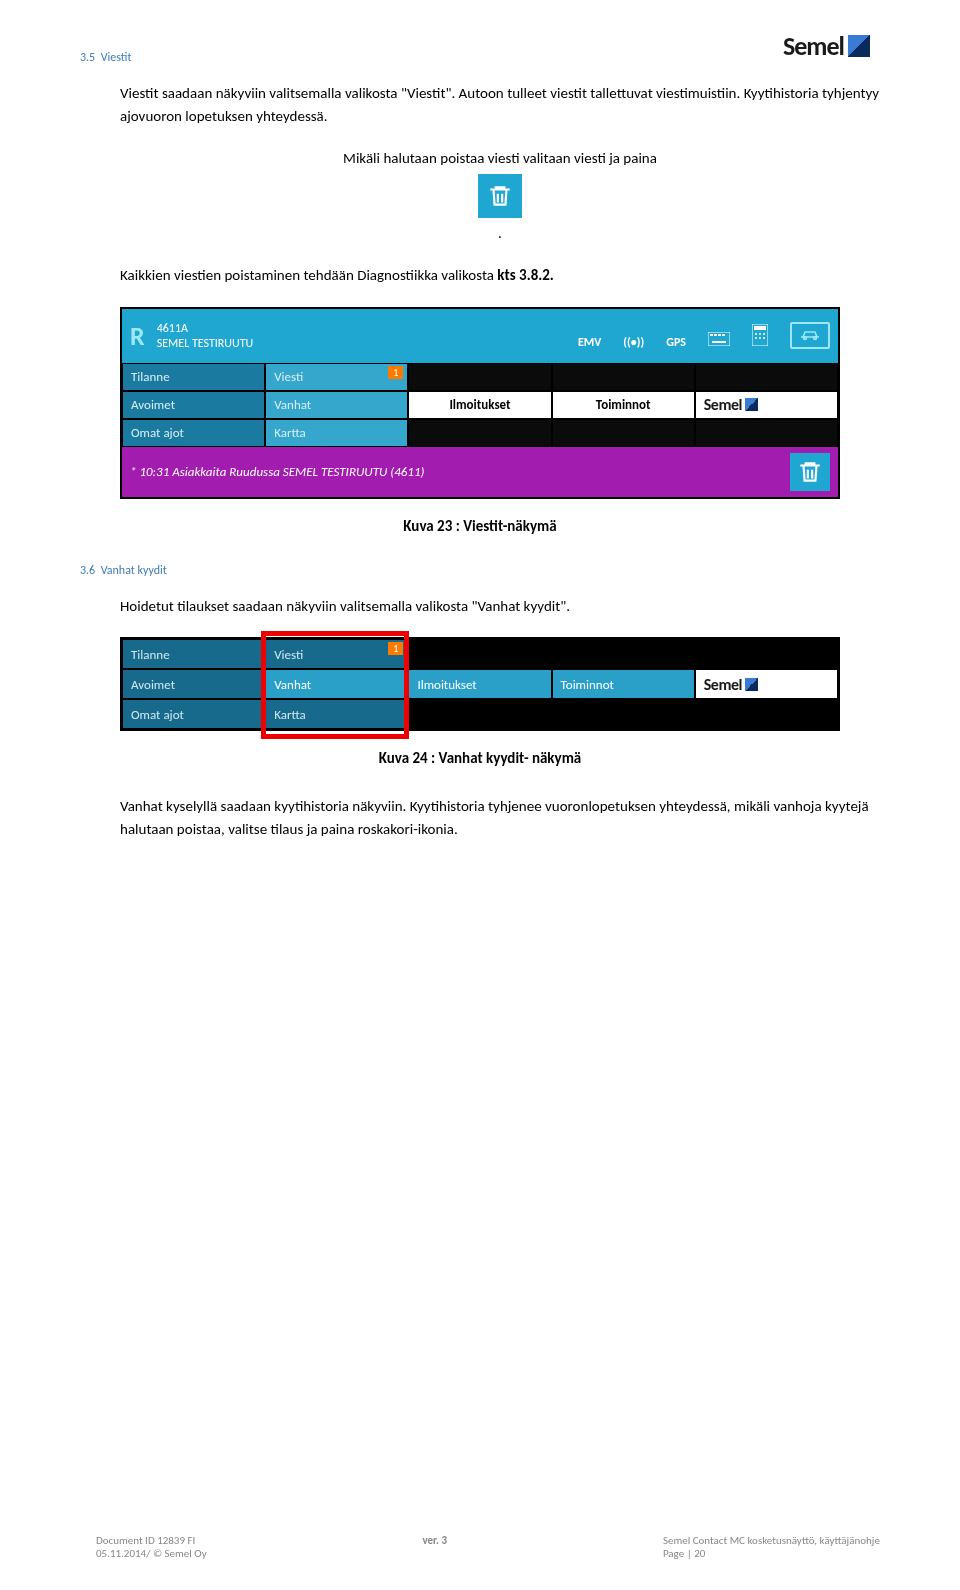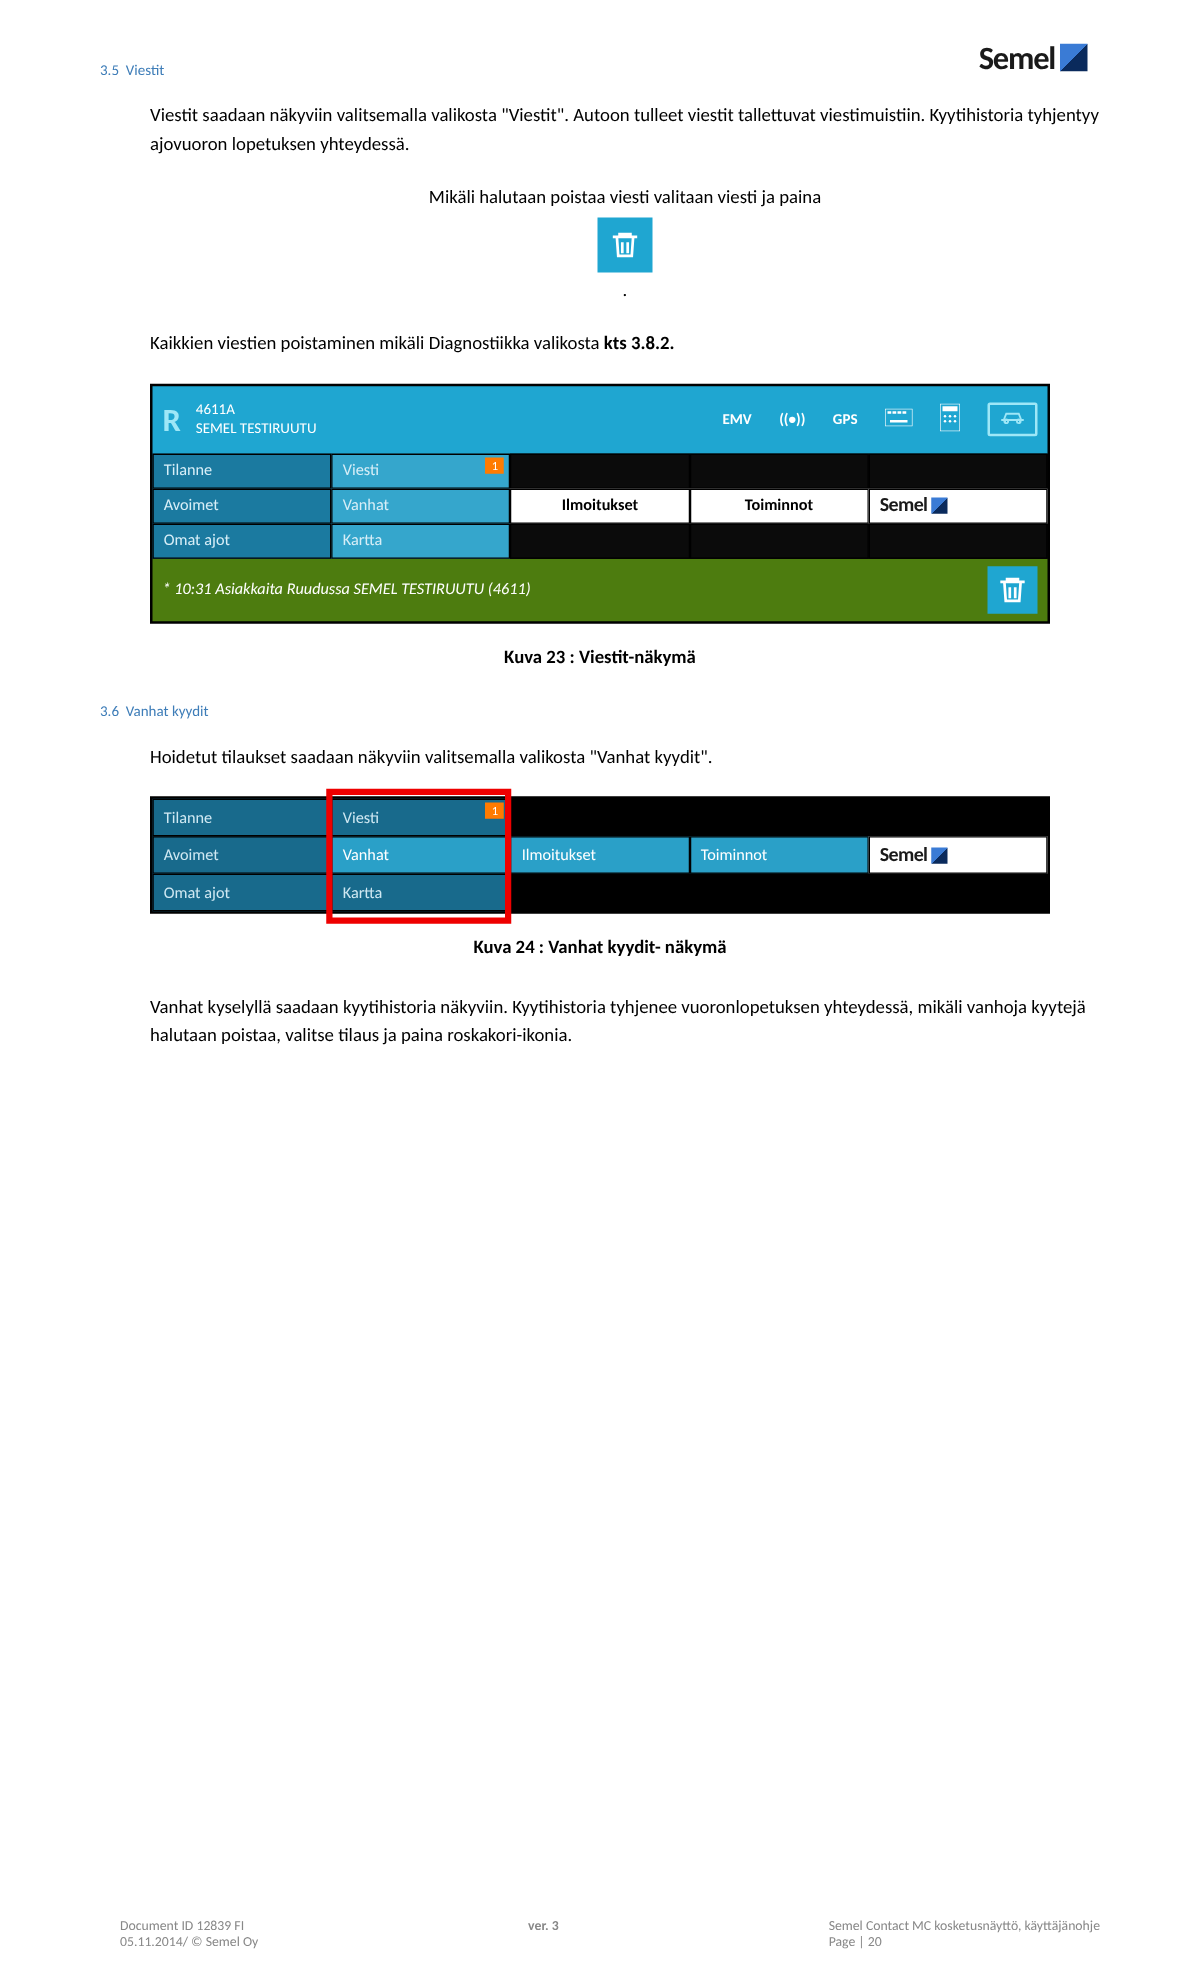--- a/index.html
+++ b/index.html
@@ -61,21 +61,21 @@
     padding: 4px 8px;
     gap: 8px;
     height: 54px;
     color:#fff;
   }
   .r-badge {
     font-size: 26px; font-weight: bold; color:#9ee7f7;
     margin-right:4px;
   }
   .top-txt { font-size: 12px; line-height:1.2; flex:0 0 auto; }
-  .top-icons { margin-left:auto; display:flex; gap:22px; align-items:center; font-size:12px; font-weight:bold;}
+  .top-icons { margin-left:auto; display:flex; gap:22px; align-items:flex-end; font-size:12px; font-weight:bold;}
   .car-box { border:2px solid #9ee7f7; color:#9ee7f7; padding:2px 6px; font-size:16px; border-radius:2px;}
   .shot1-menu {
     display: grid;
     grid-template-columns: 1fr 1fr 1fr 1fr 1fr;
     background: #000;
   }
   .cell {
     background: #1b7aa0;
     color: #d7eef7;
     font-size: 13px;
@@ -84,21 +84,21 @@
     height: 28px;
     display:flex; align-items:center;
     position:relative;
   }
   .cell.light { background:#35a6cc; }
   .cell.off { background:#0b0b0b; color:#888;}
   .cell.white { background:#fff; color:#000; font-weight:bold; justify-content:center;}
   .cell.semel { background:#fff; }
   .badge1 { position:absolute; top:2px; right:4px; background:#ff7b00; color:#fff; font-size:10px; padding:0 5px;}
   .shot1-bottom {
-    display:flex; align-items:center; background:#4d7c0f; color:#fff; font-size:13px; padding:6px 8px; gap:8px;
+    display:flex; align-items:center; background:#a21caf; color:#fff; font-size:13px; padding:6px 8px; gap:8px;
     font-style:italic;
     justify-content:flex-end;
   }
   .shot1-bottom .trash2 { margin-left:auto; width:40px; height:38px; background:#1fa6d1; display:flex; align-items:center; justify-content:center; font-style:normal;}
   
   .shot2 {
     margin-left: 40px;
     width: 720px;
     background:#000;
     padding:2px;
@@ -160,21 +160,21 @@
   <span>Mikäli halutaan poistaa viesti valitaan viesti ja paina</span>
   <span class="trash-btn">
     <svg class="trash-svg" viewBox="0 0 24 24" fill="none" stroke="#fff" stroke-width="2">
       <path d="M3 6h18M8 6V4h8v2M6 6l1 14h10l1-14M10 10v8M14 10v8"></path>
     </svg>
   </span>
   <span>.</span>
 </div>
 
 <p class="body-text">
-  <span>Kaikkien viestien poistaminen mikäli Diagnostiikka valikosta </span><span class="bold">kts 3.8.2.</span>
+  <span>Kaikkien viestien poistaminen tehdään Diagnostiikka valikosta </span><span class="bold">kts 3.8.2.</span>
 </p>
 
 <div class="shot1">
   <div class="shot1-top">
     <span class="r-badge">R</span>
     <div class="top-txt">
       <div>4611A</div>
       <div>SEMEL TESTIRUUTU</div>
     </div>
     <div class="top-icons">

